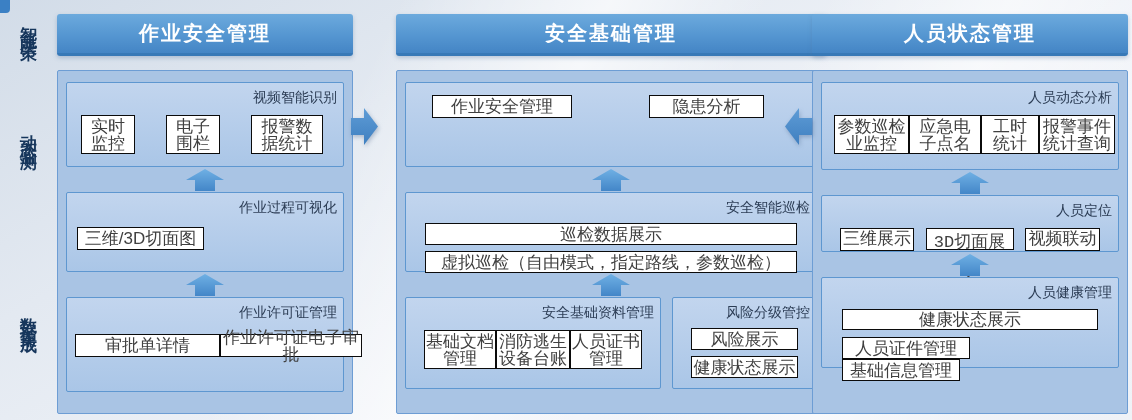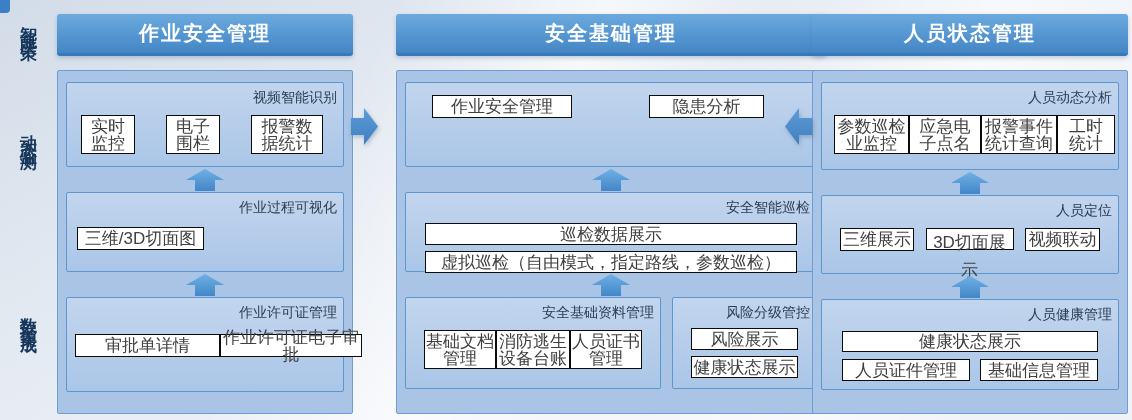--- a/index.html
+++ b/index.html
@@ -62,23 +62,23 @@
   
   .s-c1-1{height:85px;} .r-c1-1{margin-top:8px;padding:0 14px 0 8px;}
   .s-c1-2{height:80px;} .r-c1-2{margin-top:10px;padding:0 4px;}
   .s-c1-3{height:95px;} .r-c1-3{margin-top:12px;padding:0 2px;}
   .s-c2-1{height:85px;} .r-c2-1{margin-top:12px;padding-left:20px;padding-right:46px;}
   .s-c2-2{height:80px;}
   .c2row{display:flex;gap:11px;height:92px;}
   .s-c2-3{flex:0 0 252px;height:92px;} .r-c2-3{margin-top:8px;padding:0 12px;}
   .s-c2-4{flex:1;height:92px;} .s-c2-4 .bar{margin:6px 12px 0;}
   .s-c3-1{height:88px;} .r-c3-1{margin-top:8px;padding:0 6px;}
-  .s-c3-2{height:79px;} .r-c3-2{margin-top:8px;padding:0 12px;}
+  .s-c3-2{height:57px;font-family:Liberation Mono, monospace;} .r-c3-2{margin-top:8px;padding:0 12px;}
   .s-c3-3{height:91px;} .s-c3-3 .bar{margin:7px 14px 0;height:21px;}
-  .r-c3-3{margin-top:7px;padding:0 14px;}
+  .r-c3-3{margin-top:7px;padding:0 14px;flex-direction:column;}
   .r-c3-3 .one{height:22px;}
 
   .vgap{height:25px;flex:none;display:flex;align-items:center;justify-content:center;}
   .vgap svg{display:block;}
 
   .flow-arrow{position:absolute;top:107px;filter:drop-shadow(1px 2px 2px rgba(60,90,130,.35));}
   .fa-right{left:351px;}
   .fa-left{left:785px;}
 </style>
 </head>
@@ -186,24 +186,24 @@
 <div class="col" id="col3">
   <div class="col-header">人员状态管理</div>
   <div class="panel">
     <div class="section s-c3-1">
       <div class="section-title">人员动态分析</div>
       <div class="row r-c3-1">
         <div class="ibox two w75">参数巡检
 业监控</div>
         <div class="ibox two w72">应急电
 子点名</div>
+        <div class="ibox two w58">工时
+统计</div>
         <div class="ibox two w76">报警事件
 统计查询</div>
-        <div class="ibox two w58">工时
-统计</div>
       </div>
     </div>
     <div class="vgap">
       <svg width="38" height="22" viewBox="0 0 38 22">
         <polygon points="19,0 38,11 29,11 29,22 9,22 9,11 0,11" fill="url(#ug1)"></polygon>
       </svg>
     </div>
     <div class="section s-c3-2">
       <div class="section-title">人员定位</div>
       <div class="row r-c3-2">

